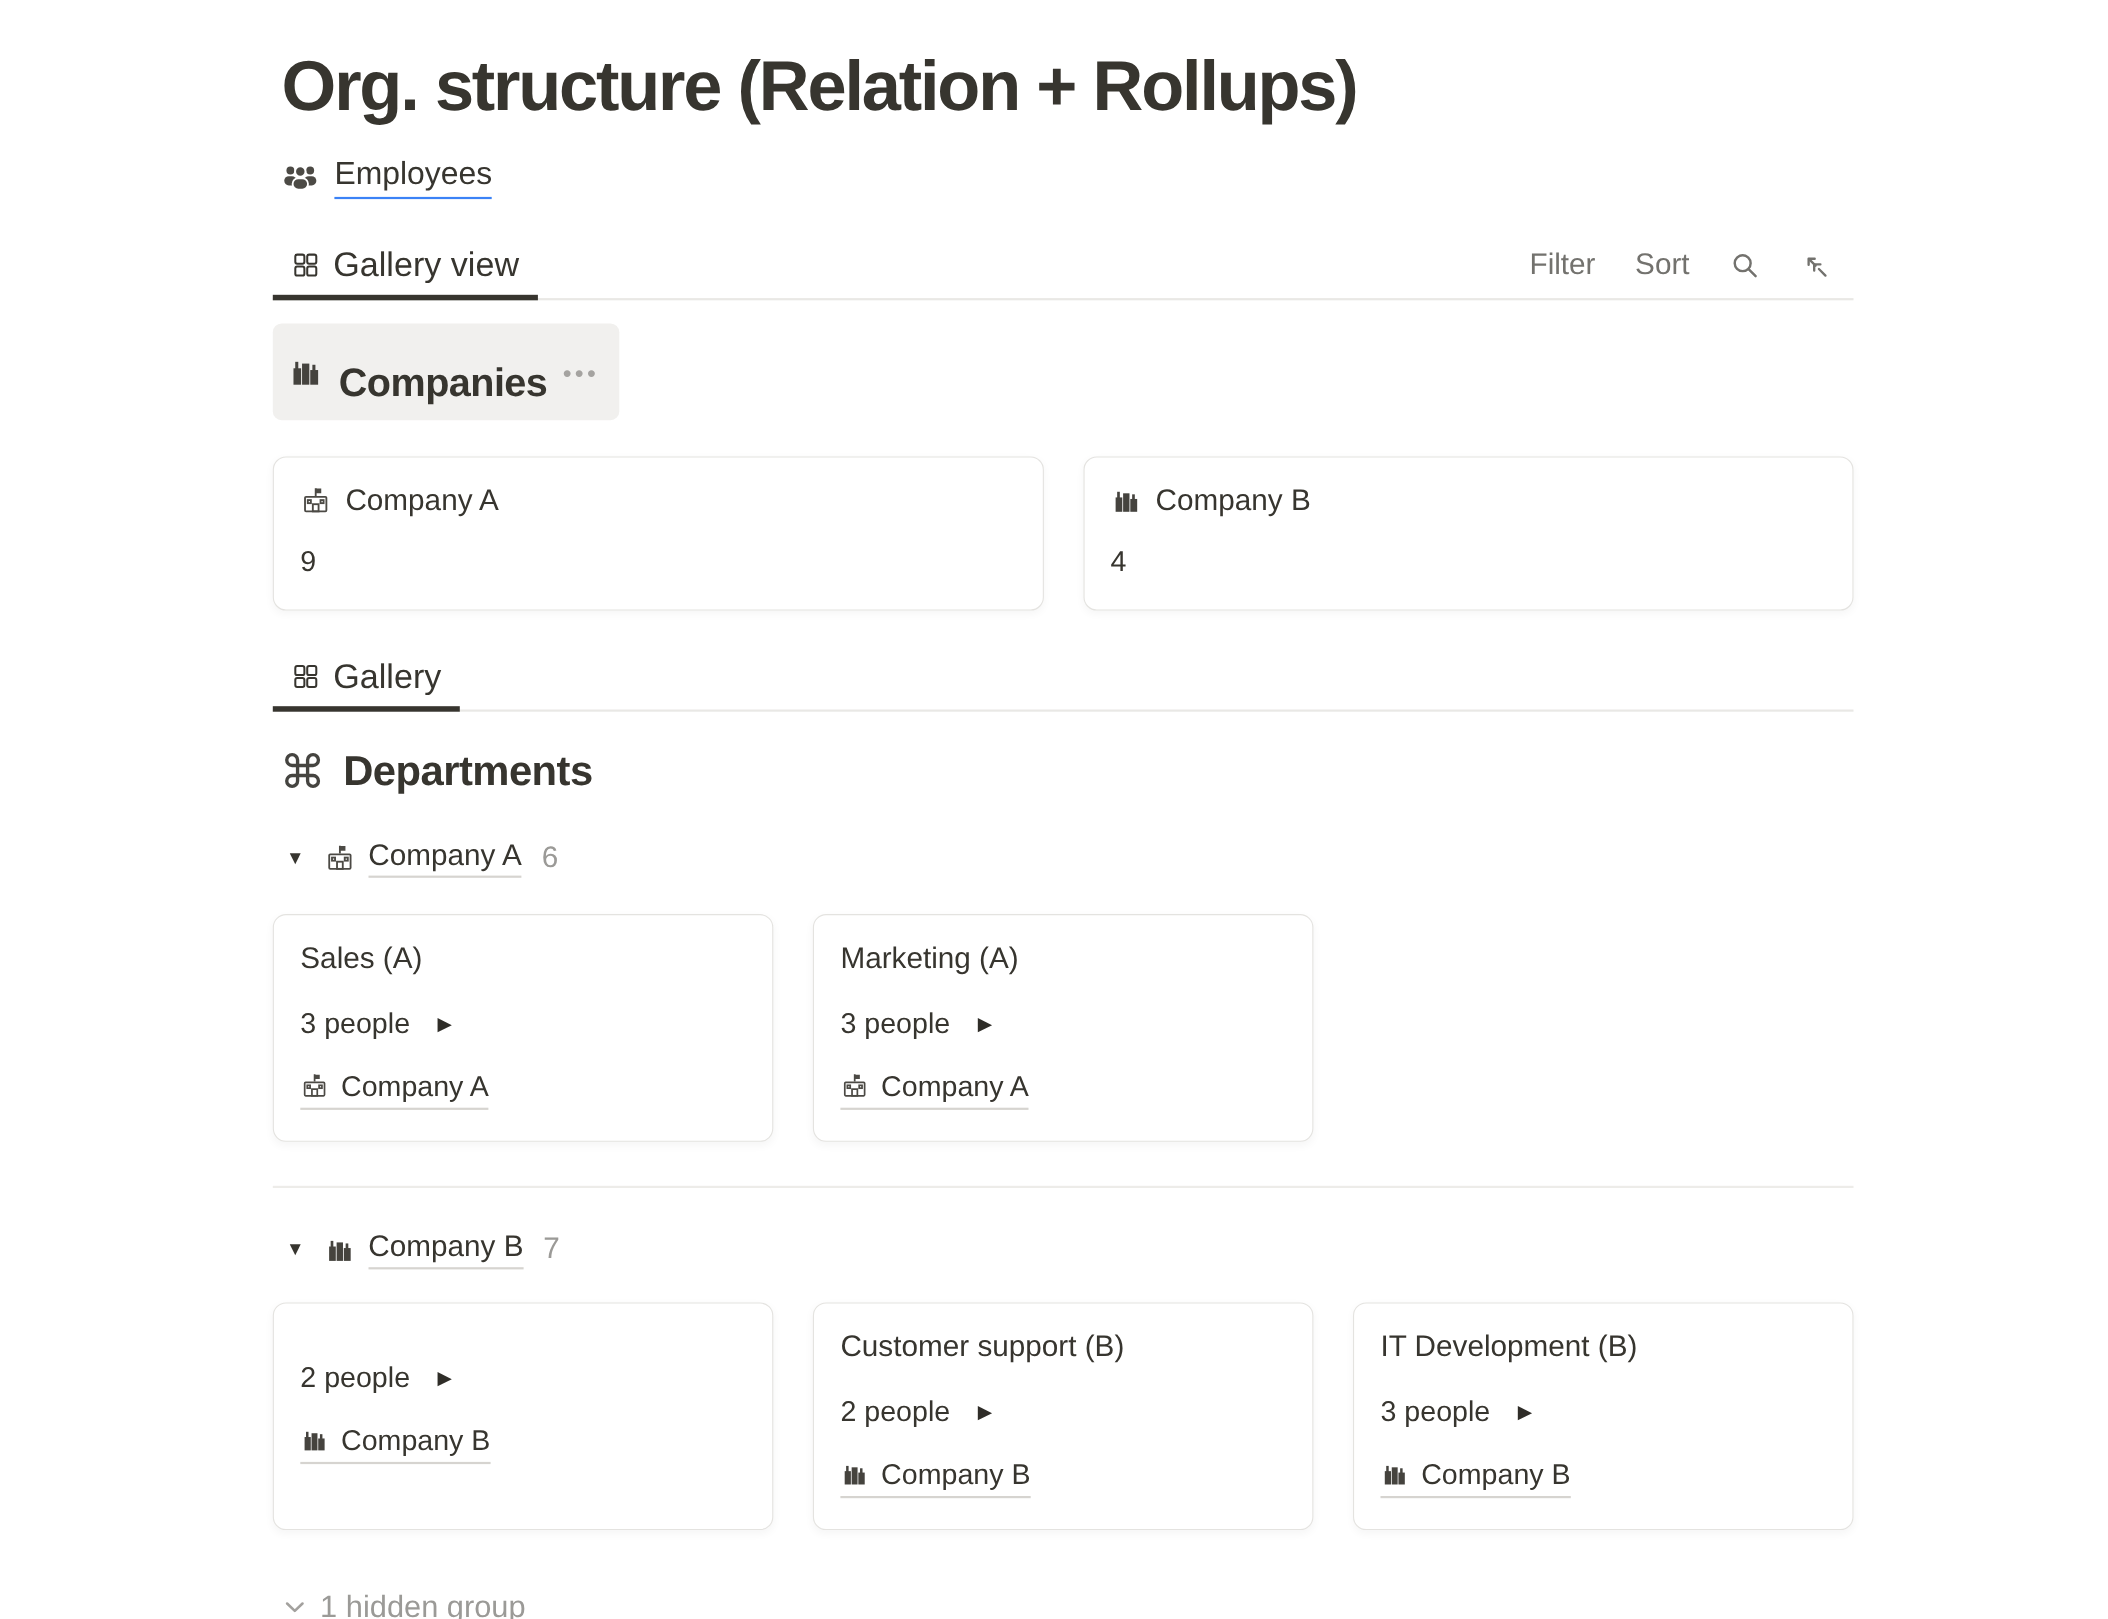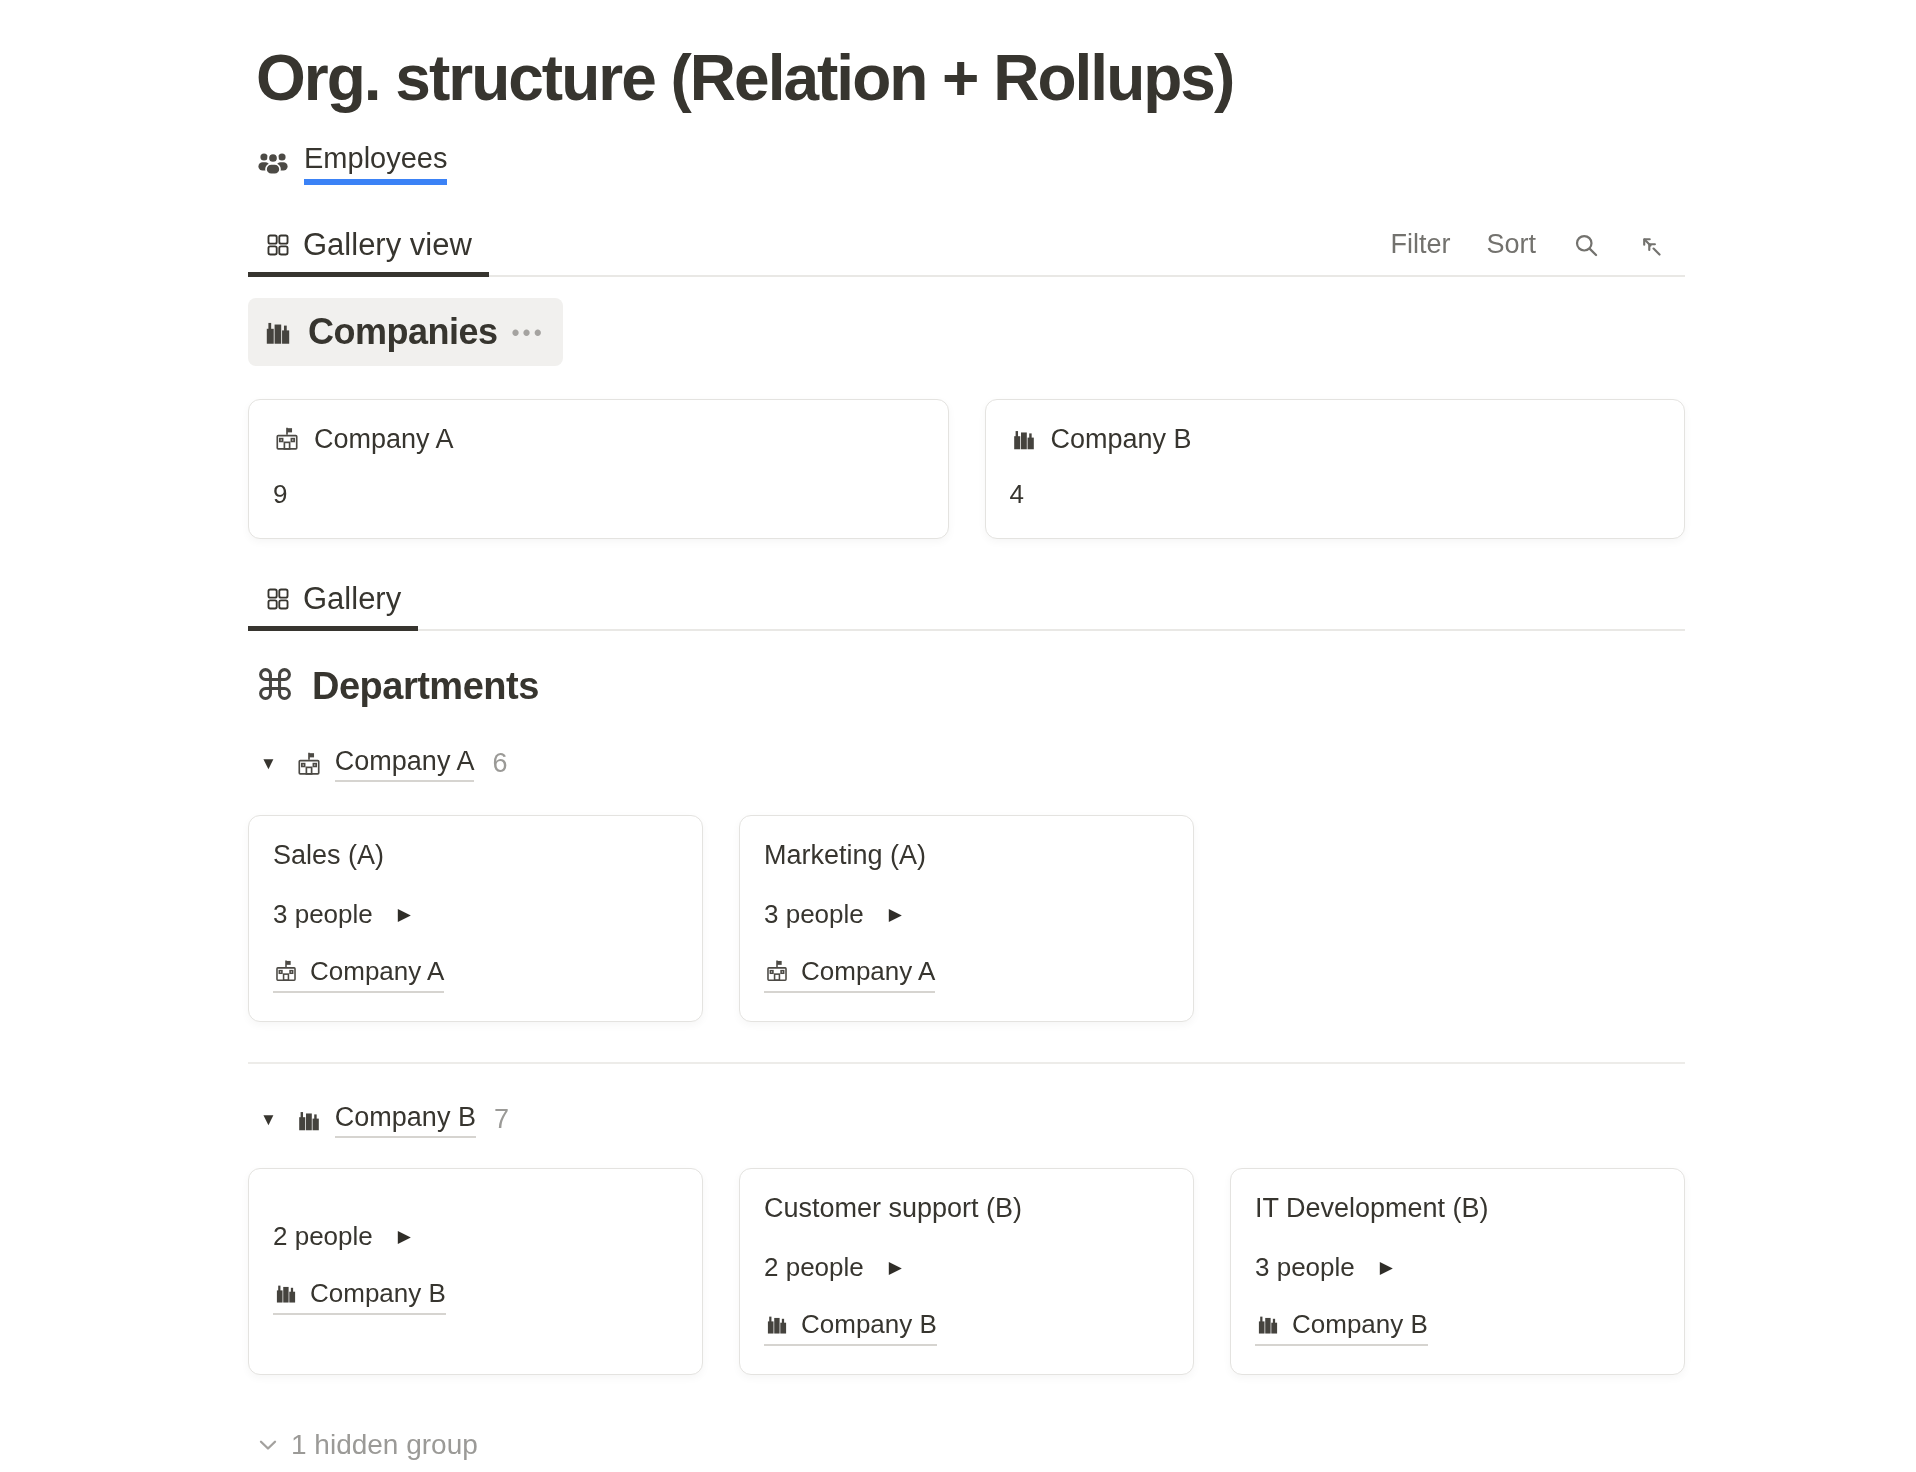--- a/index.html
+++ b/index.html
@@ -14,40 +14,40 @@
   
   .page-title {
     font-size: 64px; font-weight: 700; letter-spacing: -2px;
     margin-left: 8px; color: #37352f; line-height: 1.15;
   }
 
   
   .src-row { display: flex; align-items: center; gap: 14px; margin: 26px 0 0 8px; }
   .src-label {
     font-size: 29px; font-weight: 500; color: #37352f;
-    border-bottom: 6px solid #3b82f6; padding-bottom: 4px;
+    border-bottom: 2px solid #3b82f6; padding-bottom: 4px;
   }
 
   
   .tabbar { position: relative; display: flex; justify-content: space-between; align-items: center; height: 64px; margin-top: 28px; }
   .tabbar::after { content: ""; position: absolute; left: 0; right: 0; bottom: 0; height: 2px; background: #e9e8e5; }
   .tab { position: relative; height: 64px; display: flex; align-items: center; gap: 12px; padding: 0 17px; cursor: pointer; }
   .tab-label { font-size: 31px; font-weight: 500; color: #37352f; }
   .tab.active::before { content: ""; position: absolute; left: 0; right: 0; bottom: 0; height: 5px; background: #37352f; z-index: 2; }
   .controls { display: flex; gap: 36px; padding-right: 22px; }
   .ctrl-label { font-size: 27px; color: #73726e; cursor: pointer; }
   .icon { display: inline-flex; align-items: center; justify-content: center; flex: none; }
 
   
   .pill {
     display: inline-flex; align-items: center; gap: 14px;
     background: #f1f0ee; border-radius: 8px; padding: 13px 18px 13px 14px;
     margin-top: 21px; cursor: pointer;
   }
-  .pill-label { font-size: 36px; font-weight: 700; letter-spacing: -0.5px; color: #37352f; }
+  .pill-label { font-size: 36px; font-weight: 700; letter-spacing: -0.5px; color: #37352f; margin-top: 20px; }
   .pill-dots { font-size: 23px; letter-spacing: 3px; color: #a5a3a0; line-height: 1; padding-top: 4px; }
 
   
   .grid { display: grid; gap: 34px 36px; margin-top: 33px; }
   .grid-2 { grid-template-columns: 1fr 1fr; }
   .grid-3 { grid-template-columns: 1fr 1fr 1fr; }
   .card {
     background: #fff; border: 1.5px solid #e4e3e0; border-radius: 12px;
     box-shadow: 0 3px 8px rgba(15,15,15,0.04);
     padding: 24px 24px 28px 24px; cursor: pointer;

